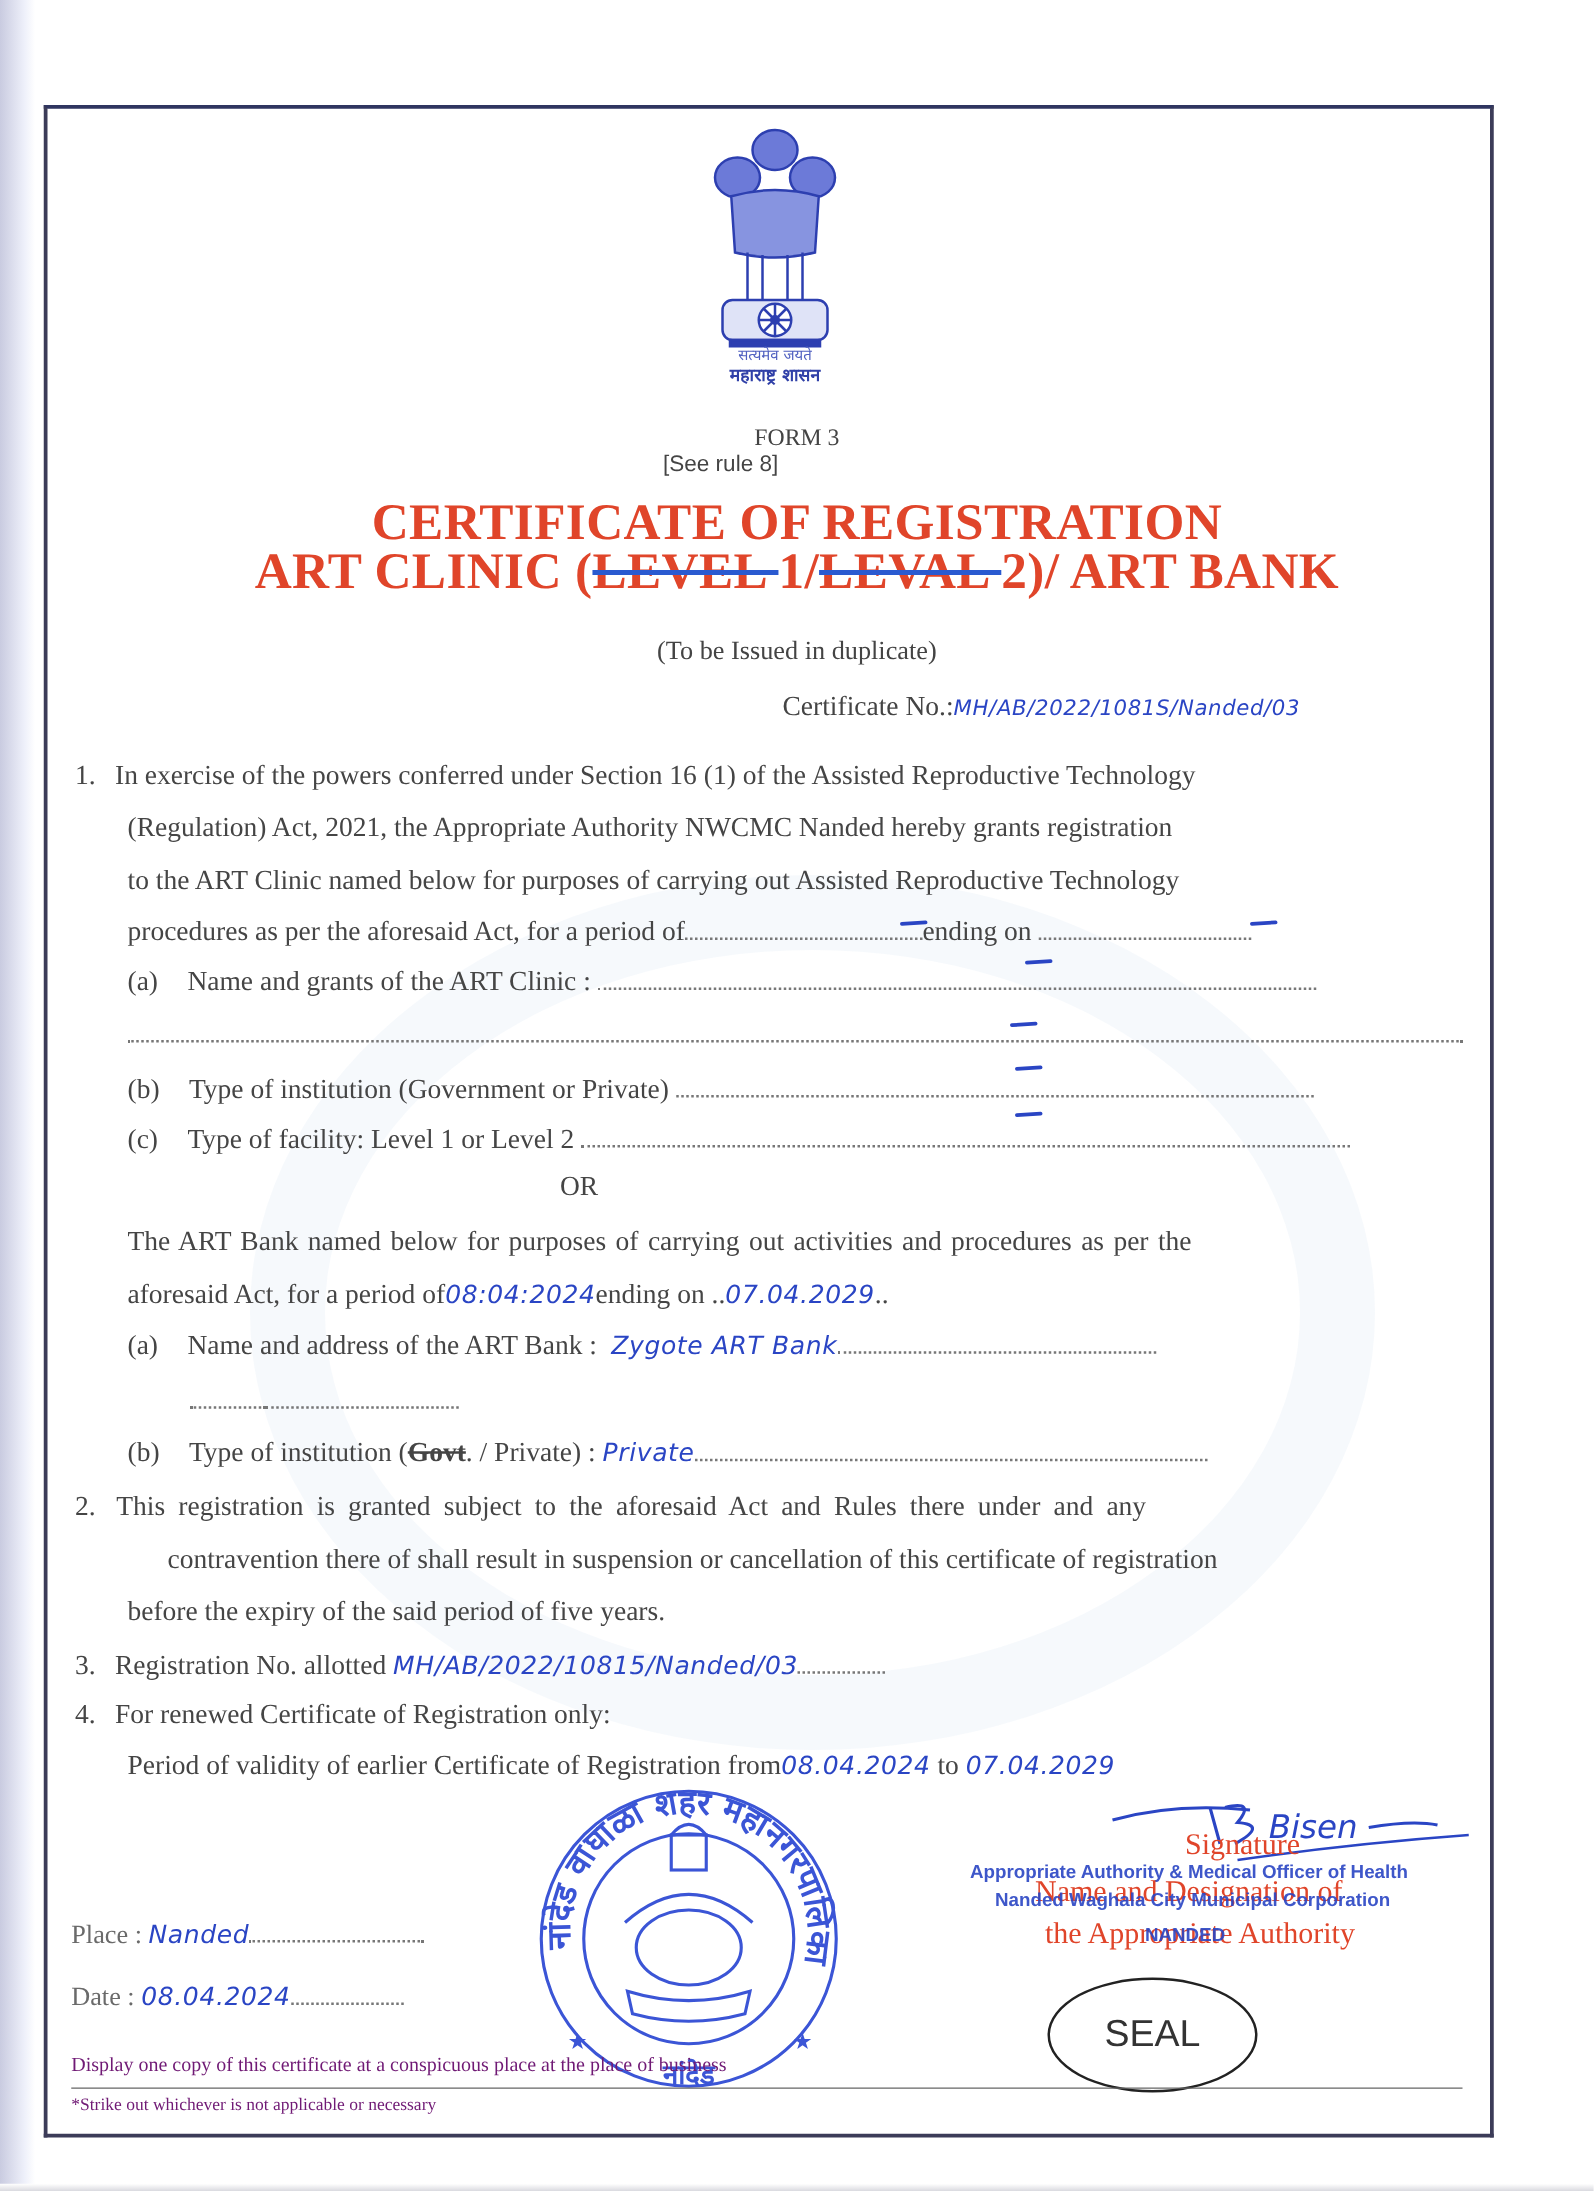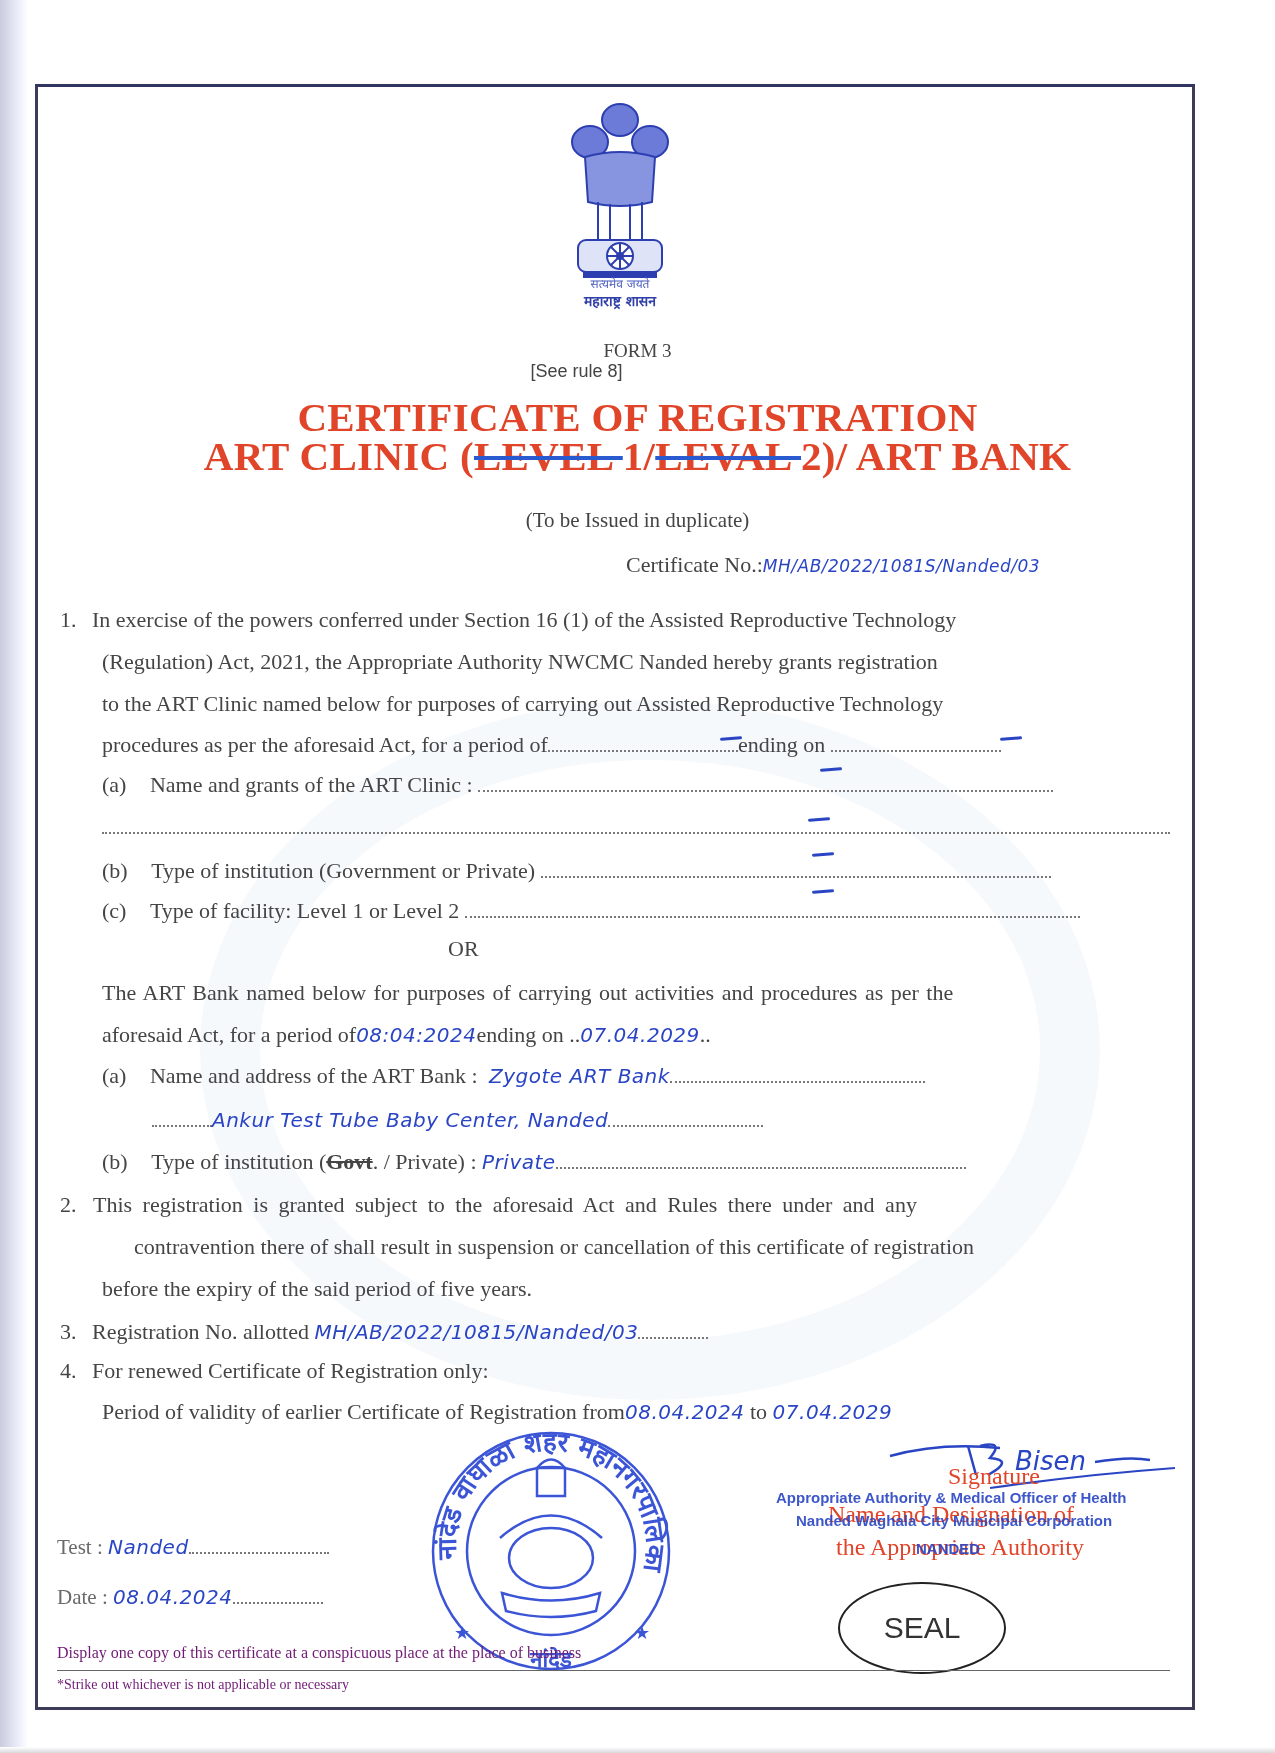--- a/index.html
+++ b/index.html
@@ -203,21 +203,21 @@
 <div class="line" style="left:102px; top:979px; word-spacing:2px;">The ART Bank named below for purposes of carrying out activities and procedures as per the</div>
 <div class="line" style="left:102px; top:1021px;">
   <span>aforesaid Act, for a period of</span><span class="hand hand-field">08:04:2024</span><span>ending on</span> ..<span class="hand hand-field">07.04.2029</span>..
 </div>
 <div class="line" style="left:102px; top:1062px;">
   <span>(a)</span>
   <span style="margin-left:18px;">Name and address of the ART Bank :</span>
   <span class="hand hand-field" style="margin-left:6px;">Zygote ART Bank</span><span class="dots" style="width:255px;"></span>
 </div>
 <div class="line" style="left:152px; top:1106px;">
-  <span class="dots" style="width:60px;"></span><span class="hand hand-field">Ankur Test Tube Baby Center, Nanded</span><span class="dots" style="width:155px;"></span>
+  <span class="dots" style="width:60px;"></span><span class="dots" style="width:155px;"></span>
 </div>
 <div class="line" style="left:102px; top:1148px;">
   <span>(b)</span>
   <span style="margin-left:18px;">Type of institution (</span><span class="strike-grey">Govt</span><span>. / Private) :</span>
   <span class="hand hand-field">Private</span><span class="dots" style="width:410px;"></span>
 </div>
 
 <div class="line" style="left:60px; top:1191px; word-spacing:5px;">
   <span>2.</span>
   <span style="margin-left:6px;">This registration is granted subject to the aforesaid Act and Rules there under and any</span>
@@ -271,21 +271,21 @@
   </g>
   <text font-family="DejaVu Sans, sans-serif" font-size="26" fill="#3b55d6" font-weight="bold">
     <textPath href="#stampArc" startOffset="4%">नांदेड वाघाळा शहर महानगरपालिका</textPath>
   </text>
   <text x="131" y="244" text-anchor="middle" font-family="DejaVu Sans, sans-serif" font-size="22" fill="#3b55d6" font-weight="bold">नांदेड</text>
   <text x="34" y="216" font-size="18" fill="#3b55d6">★</text>
   <text x="214" y="216" font-size="18" fill="#3b55d6">★</text>
 </svg>
 
 <div class="place-date" style="top:1534px;">
-  <span>Test :</span>
+  <span>Place :</span>
   <span class="hand hand-field">Nanded</span><span class="dots" style="width:140px;"></span>
 </div>
 <div class="place-date" style="top:1584px;">
   <span>Date :</span>
   <span class="hand hand-field">08.04.2024</span><span class="dots" style="width:90px;"></span>
 </div>
 
 <div class="footer-note" style="top:1644px;">Display one copy of this certificate at a conspicuous place at the place of business</div>
 <div class="footer-rule" style="top:1670px;"></div>
 <div class="footer-note" style="top:1677px; font-size:14px;">*Strike out whichever is not applicable or necessary</div>

